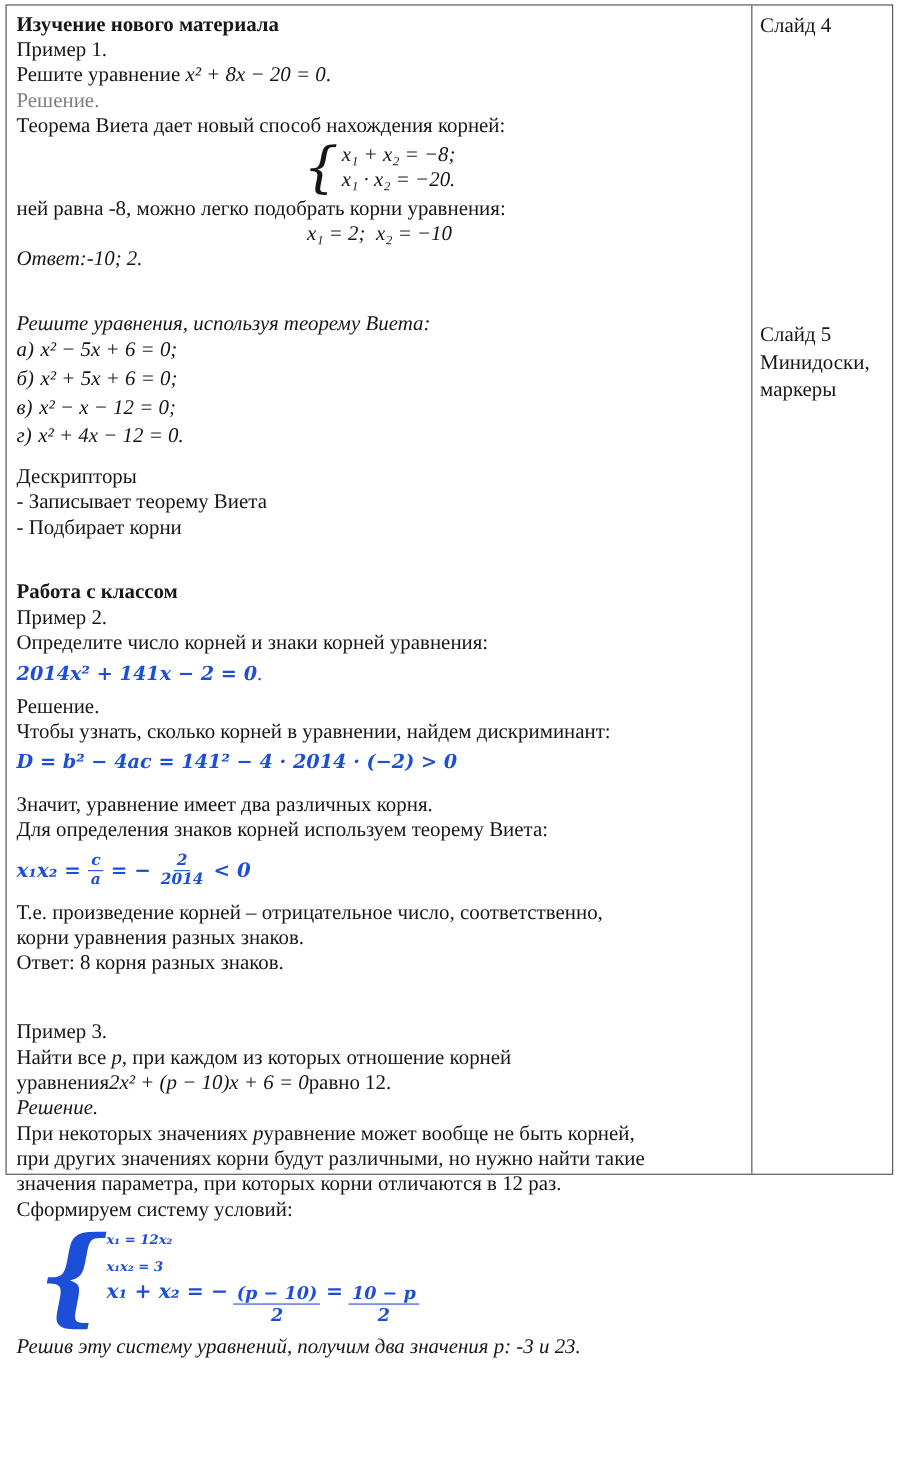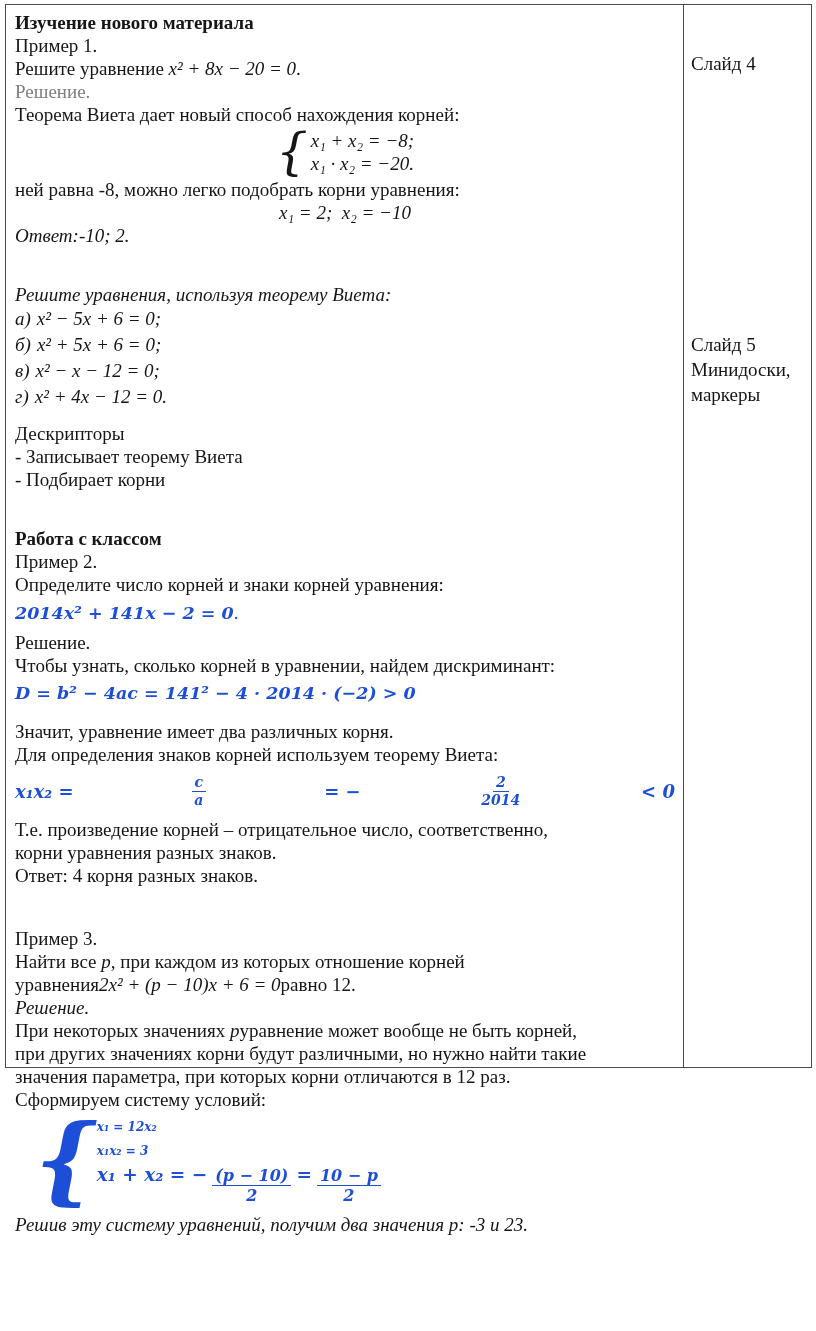--- a/index.html
+++ b/index.html
@@ -10,21 +10,21 @@
     font-size:19px; line-height:23px; color:var(--text,#161616);
   }
   .doc-table {
     position:absolute; left:5px; top:4px; width:807px; height:1064px;
     border:1px solid var(--border,#4a4a4a); display:flex; align-items:stretch;
   }
   .cell-main {
     width:678px; border-right:1px solid var(--border,#4a4a4a);
     padding:6px 8px 6px 9px;
   }
-  .cell-side { flex:1; padding:6px 4px 6px 7px;margin-top:40px; }
+  .cell-side { flex:1; padding:6px 4px 6px 7px; }
   .cell-side p { line-height:25px; }
   .slide5-block { margin-top:256px; }
 
   p { margin:0; }
   .b { font-weight:bold; }
   .i { font-style:italic; }
   .gray { color:var(--muted,#7e7e7e); }
   .center { text-align:center; }
   .m { font-style:italic; }
   .lbl { margin-right:6px; }
@@ -43,21 +43,21 @@
   .sys1 { display:flex; justify-content:center; align-items:center; margin:1px 0; }
   .brace1 { font-size:50px; line-height:1; font-family:"DejaVu Serif",serif; margin-right:3px; font-style:italic; }
   .sys1-lines div { line-height:23px; font-style:italic; }
 
   
   .frac { display:inline-flex; flex-direction:column; align-items:center; vertical-align:middle; font-size:14px; line-height:1.15; }
   .frac .num { border-bottom:1.3px solid currentColor; padding:0 3px; }
   .frac .den { padding:0 3px; }
   .fr-lg { font-size:16px; line-height:1.2; }
 
-  .product { margin:5px 0 7px; display:flex; align-items:center; gap:6px; height:40px; font-size:18px;justify-content:space-between; }
+  .product { margin:5px 0 7px; display:flex; align-items:center; gap:6px; height:40px; font-size:18px; }
 
   
   .sys3 { display:flex; align-items:center; margin:4px 0 8px 20px; }
   .brace3 { font-size:96px; line-height:0.9; font-family:"DejaVu Serif",serif; }
   .sys3-lines { width:300px; }
   .s3c { line-height:24px; font-size:12px; }
   .s3l { display:flex; align-items:flex-start; gap:5px; margin-top:3px; font-size:18.5px; line-height:1; }
 
   .sp12 { height:12px; } .sp36 { height:36px; } .sp40 { height:40px; }
 </style>
@@ -121,21 +121,21 @@
       <span>= −</span>
       <span class="frac">
           <span class="num">2</span>
           <span class="den">2014</span>
         </span>
       <span>&lt; 0</span>
     </div>
 
     <p>Т.е. произведение корней – отрицательное число, соответственно,</p>
     <p>корни уравнения разных знаков.</p>
-    <p>Ответ: 4 корня разных знаков.</p>
+    <p>Ответ: 8 корня разных знаков.</p>
 
     <div class="sp40"></div>
 
     <p>Пример 3.</p>
     <p><span>Найти все </span><span class="m">p</span><span>, при каждом из которых отношение корней</span></p>
     <p><span>уравнения</span><span class="m">2x² + (p − 10)x + 6 = 0</span><span>равно 12.</span></p>
     <p class="i">Решение.</p>
     <p><span>При некоторых значениях </span><span class="m">p</span><span>уравнение может вообще не быть корней,</span></p>
     <p>при других значениях корни будут различными, но нужно найти такие</p>
     <p>значения параметра, при которых корни отличаются в 12 раз.</p>

